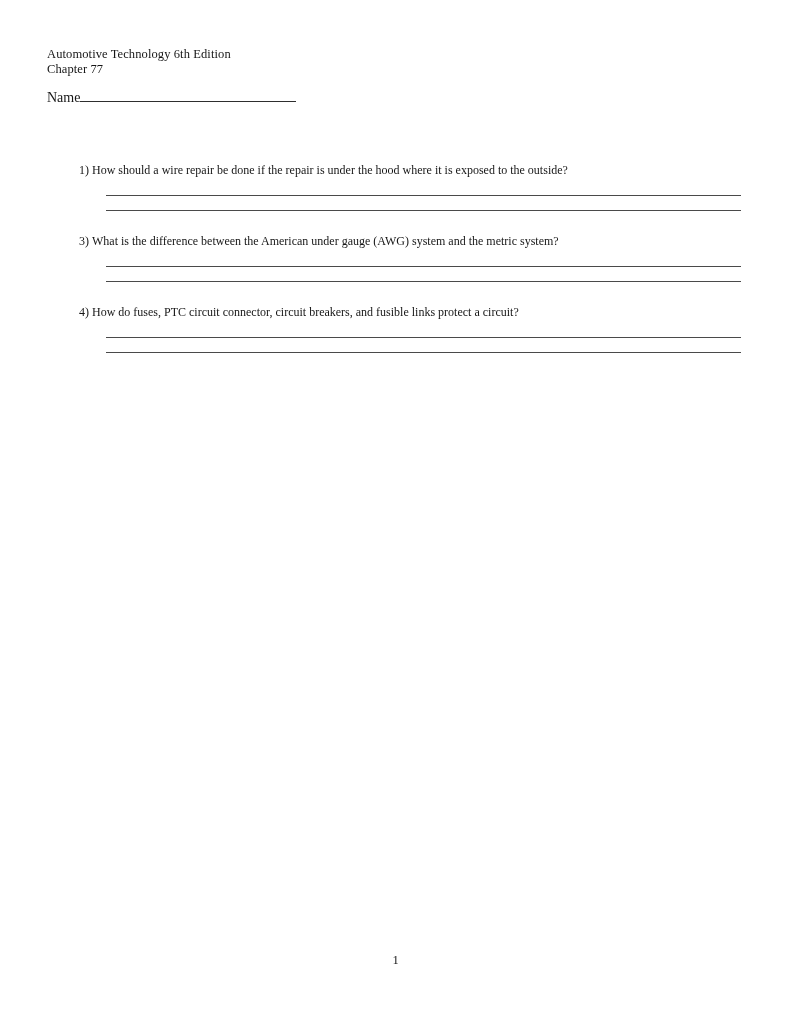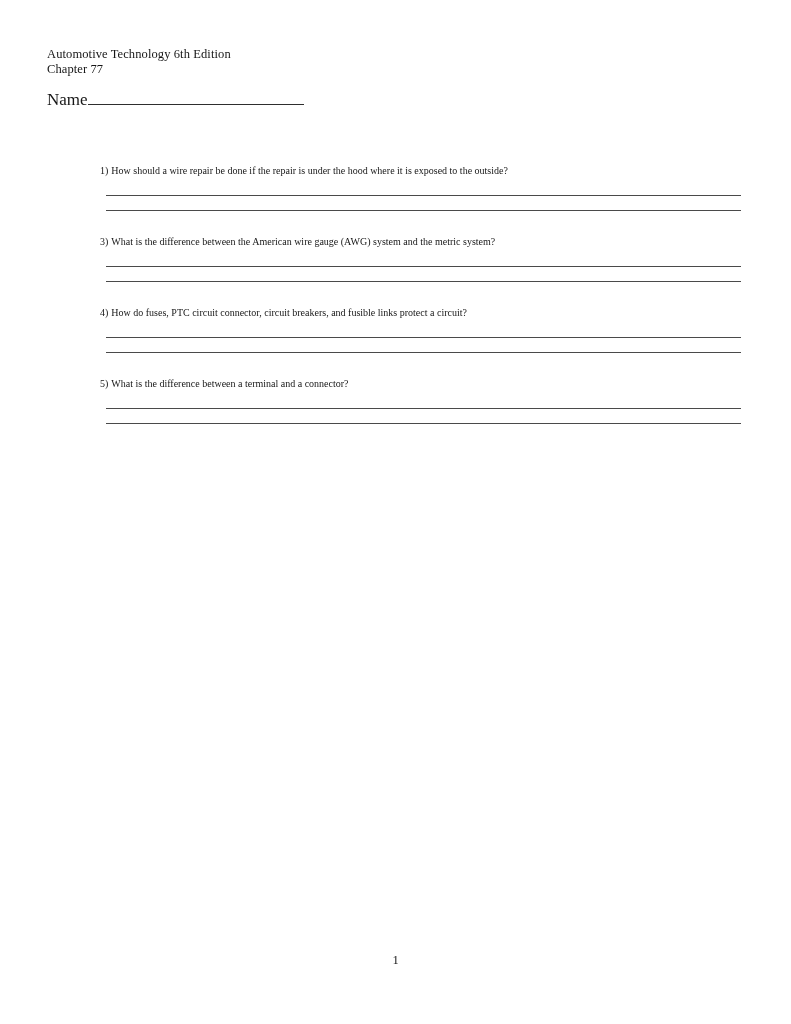--- a/index.html
+++ b/index.html
@@ -18,21 +18,21 @@
     left: 47px;
     top: 47px;
     font-size: 12.5px;
     line-height: 14.5px;
     letter-spacing: 0.1px;
   }
   .name-row {
     position: absolute;
     left: 47px;
     top: 90px;
-    font-size: 17px;
+    font-size: 14px;
     height: 14px;
   }
   .name-line {
     display: inline-block;
     width: 216px;
     height: 12px;
     border-bottom: 1px solid #2e2e2e;
     vertical-align: baseline;
   }
   .instruction {
@@ -45,22 +45,22 @@
     white-space: pre-wrap;
   }
   .questions {
     position: absolute;
     left: 0;
     top: 163px;
     width: 791px;
   }
   .question { height: 71px; }
   .q-row {
-    padding-left: 100px;
-    font-size: 10px;
+    padding-left: 79px;
+    font-size: 12px;
     line-height: 15px;
     height: 15px;
     white-space: nowrap;
   }
   .q-text { margin-left: 3px; }
   .ans-line {
     margin-left: 106px;
     width: 635px;
     border-bottom: 1px solid #4a4a4a;
   }
@@ -96,39 +96,32 @@
       <div class="q-row">
         <span class="q-num">1)</span><span class="q-text">How should a wire repair be done if the repair is under the hood where it is exposed to the outside?</span>
       </div>
       <div class="ans-line first"></div>
       <div class="ans-line second"></div>
     </div>
 
 
     <div class="question">
       <div class="q-row">
-        <span class="q-num">3)</span><span class="q-text">What is the difference between the American wire gauge (AWG) system and the metric system?</span>
+        <span class="q-num">3)</span><span class="q-text">What is the difference between the American under gauge (AWG) system and the metric system?</span>
       </div>
       <div class="ans-line first"></div>
       <div class="ans-line second"></div>
     </div>
 
     <div class="question">
       <div class="q-row">
         <span class="q-num">4)</span><span class="q-text">How do fuses, PTC circuit connector, circuit breakers, and fusible links protect a circuit?</span>
       </div>
       <div class="ans-line first"></div>
       <div class="ans-line second"></div>
     </div>
 
-    <div class="question">
-      <div class="q-row">
-        <span class="q-num">5)</span><span class="q-text">What is the difference between a terminal and a connector?</span>
-      </div>
-      <div class="ans-line first"></div>
-      <div class="ans-line second"></div>
-    </div>
 
   </div>
 
   <div class="footer">1</div>
 
 </div>
 
 </body></html>

